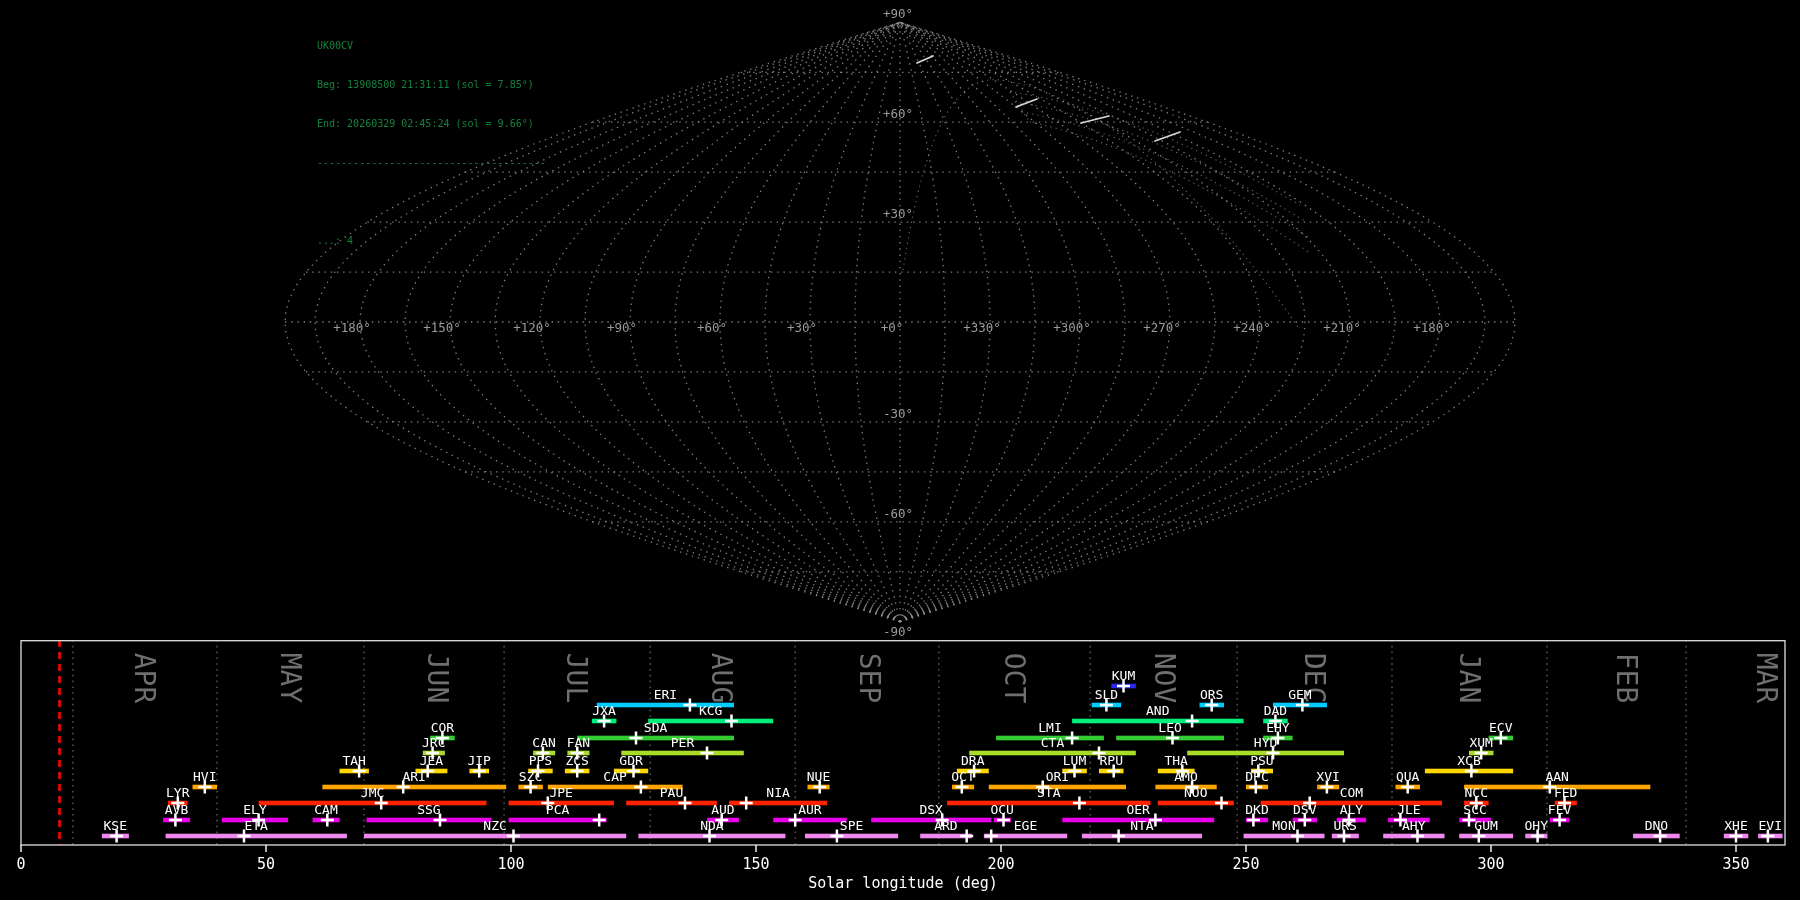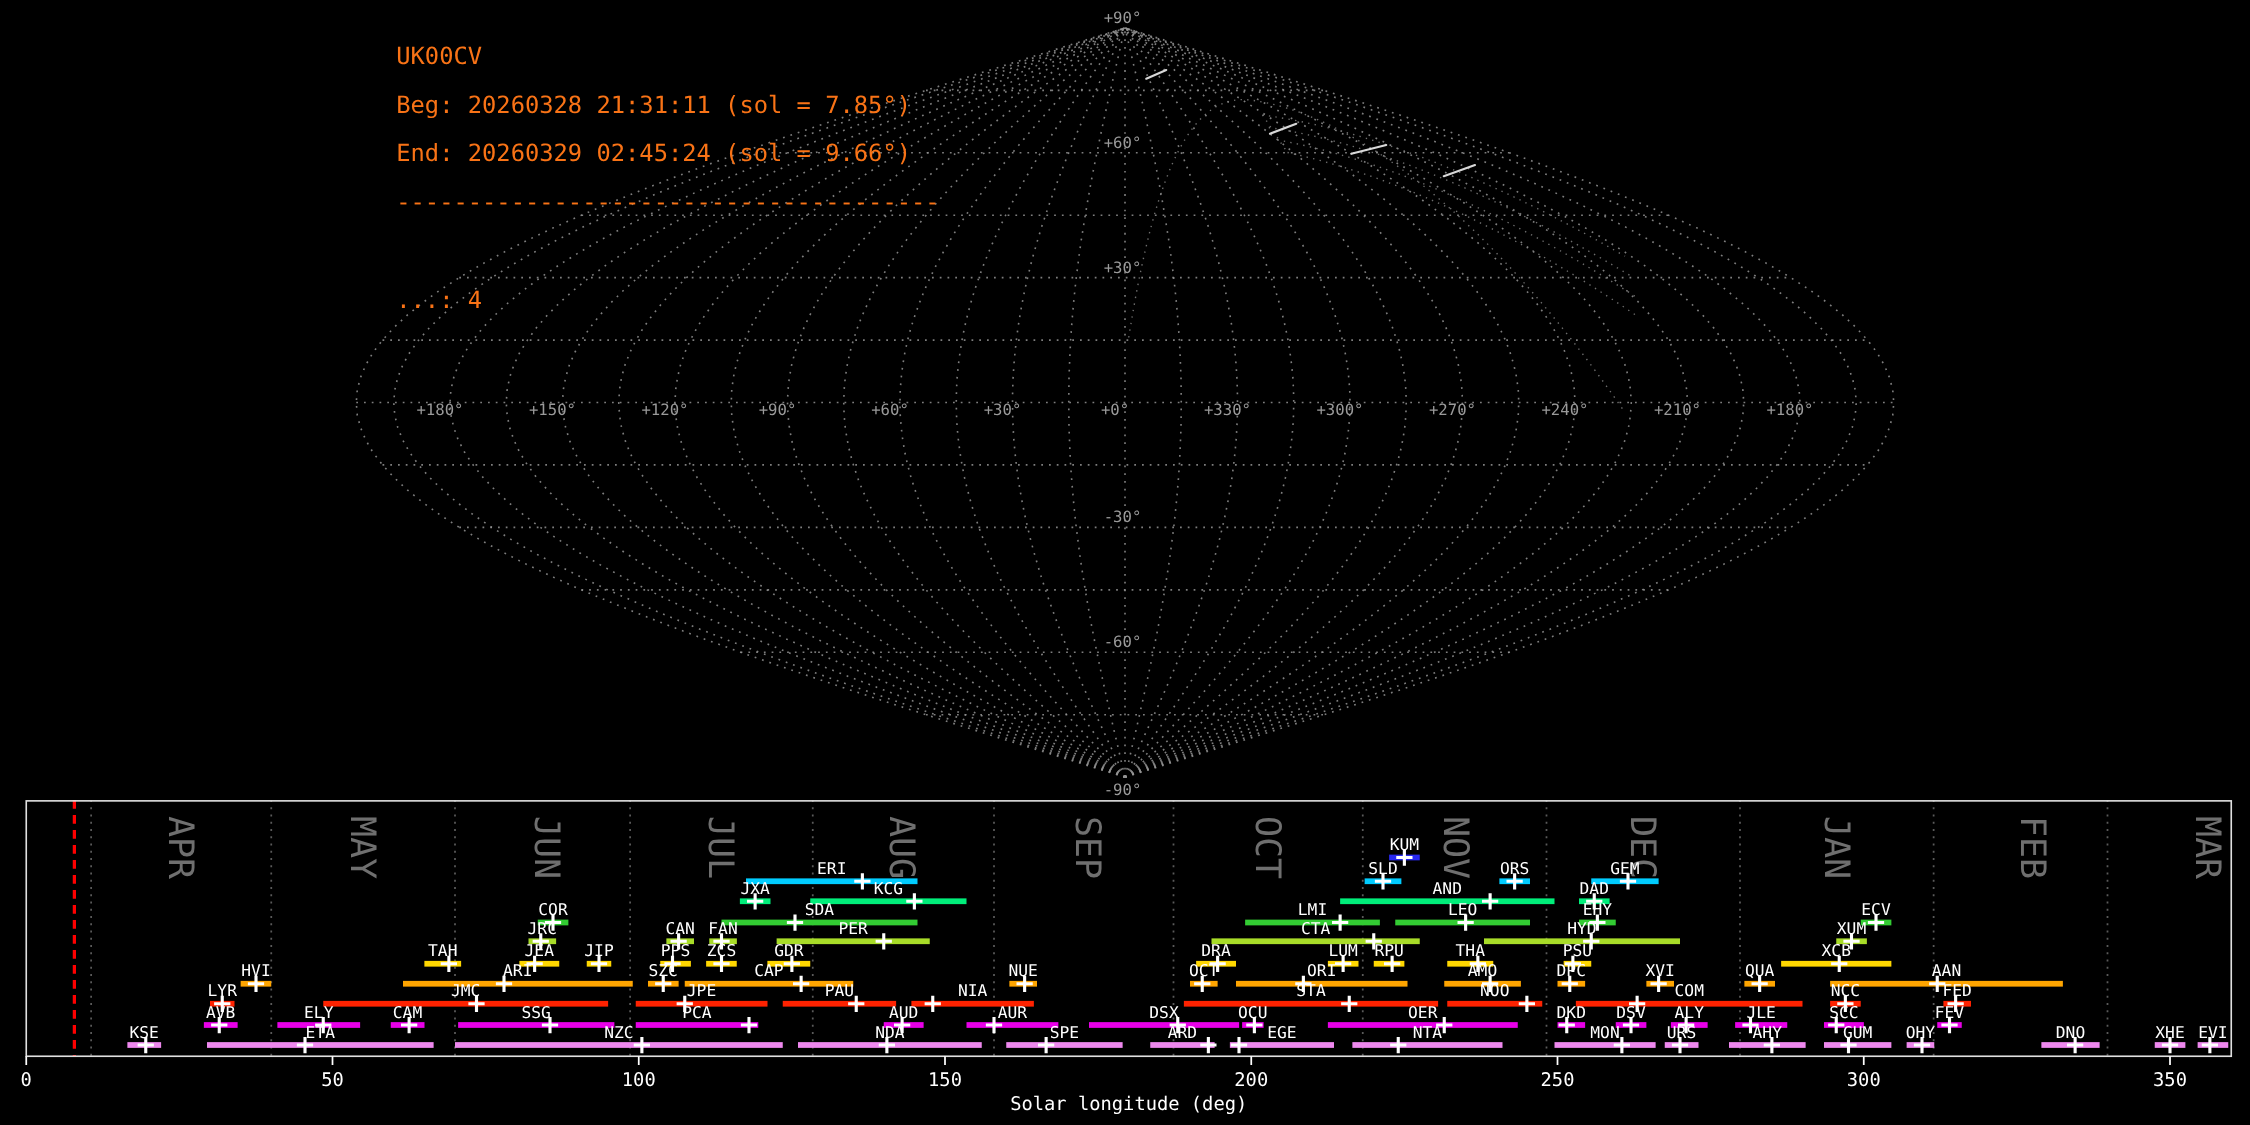--- a/index.html
+++ b/index.html
@@ -1,18 +1,18 @@
 <!DOCTYPE html>
 <html><head>
 <meta charset="utf-8">
 <style>
   html,body{margin:0;padding:0;background:#000;}
   #app{position:relative;width:1800px;height:900px;background:#000;overflow:hidden;
        font-family:"DejaVu Sans Mono", monospace;}
-  #header-info{position:absolute;left:317px;top:13px;color:#f97316;font-size:19px;
+  #header-info{position:absolute;left:317px;top:13px;color:#15803d;font-size:10px;
        line-height:13px;white-space:pre;}
   #header-info div{height:13px;}
   svg{position:absolute;left:0;top:0;}
   .gridline{stroke:#949494;stroke-width:1.3;fill:none;stroke-dasharray:1.4 4.8;opacity:.85;}
   .finedot{stroke:#8a8a8a;stroke-width:1.1;fill:none;stroke-dasharray:1.1 4.2;opacity:.8;}
   .maplabel{fill:#9a9a9a;font-size:12.5px;font-family:"DejaVu Sans Mono",monospace;}
   .trail{stroke:#d8d8d8;stroke-width:1.7;stroke-linecap:round;}
   .monthsep{stroke:#5a5a5a;stroke-width:1.4;stroke-dasharray:1.6 4.2;}
   .monthlbl{fill:#6f6f6f;font-size:28px;font-family:"DejaVu Sans Mono",monospace;}
   .ticklbl{fill:#fff;font-size:15px;font-family:"DejaVu Sans Mono",monospace;}
@@ -94,21 +94,21 @@
       <path d="M 1030 122 C 1108 139 1200 178 1310 253" class="finedot"></path>
       <path d="M 1010 92 C 1017 102 1023 112 1030 122" class="finedot"></path>
       <line x1="917" y1="63" x2="933" y2="56" class="trail"></line>
       <line x1="1016" y1="107" x2="1037" y2="99" class="trail"></line>
       <line x1="1081" y1="123" x2="1109" y2="116" class="trail"></line>
       <line x1="1155" y1="141" x2="1180" y2="132" class="trail"></line>
     </svg>
 
   <div id="header-info">
     <div>UK00CV</div>
-    <div>Beg: 20260328 21:31:11 (sol = 7.85°)</div>
+    <div>Beg: 13908500 21:31:11 (sol = 7.85°)</div>
     <div>End: 20260329 02:45:24 (sol = 9.66°)</div>
     <div>--------------------------------------</div>
     <div></div>
     <div>...: 4</div>
   </div>
 
   <svg id="timeline" width="1800" height="260" viewBox="0 0 1800 260" style="top:640px;">
       <line x1="72.9" y1="0" x2="72.9" y2="205" class="monthsep"></line>
       <text x="0" y="0" transform="translate(135.2,38) rotate(90)" text-anchor="middle" class="monthlbl">APR</text>
       <line x1="217.0" y1="0" x2="217.0" y2="205" class="monthsep"></line>

